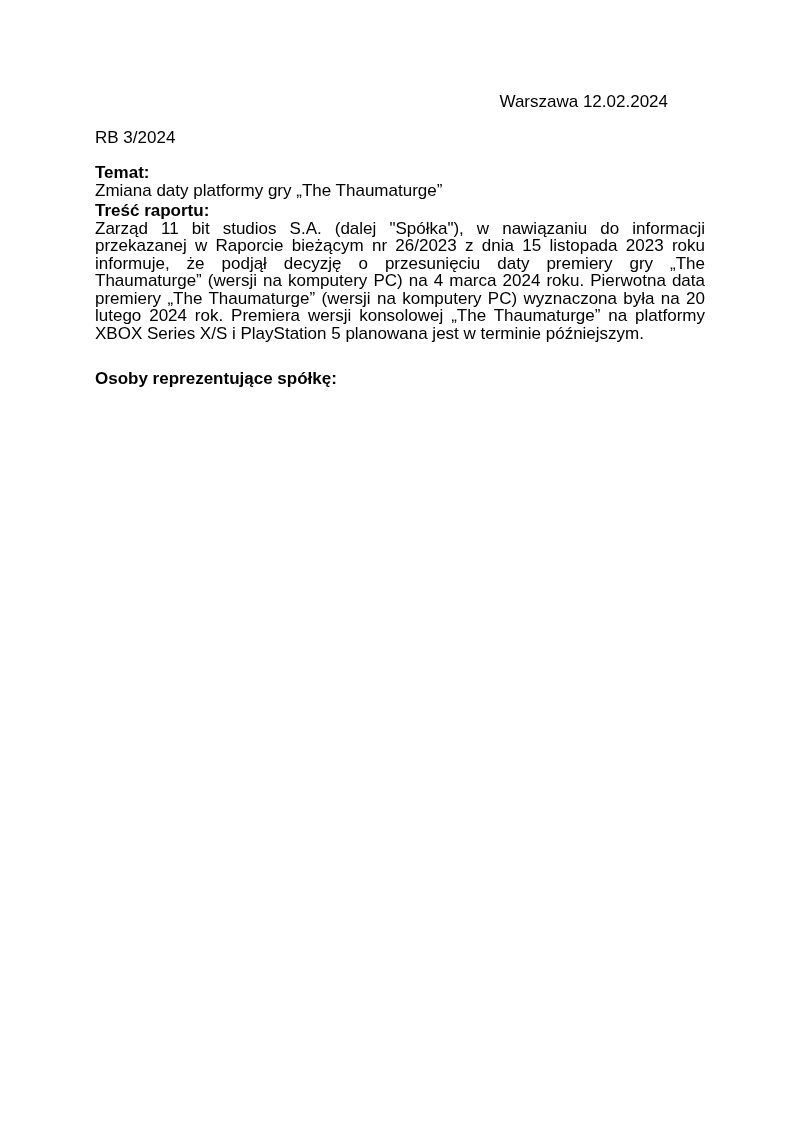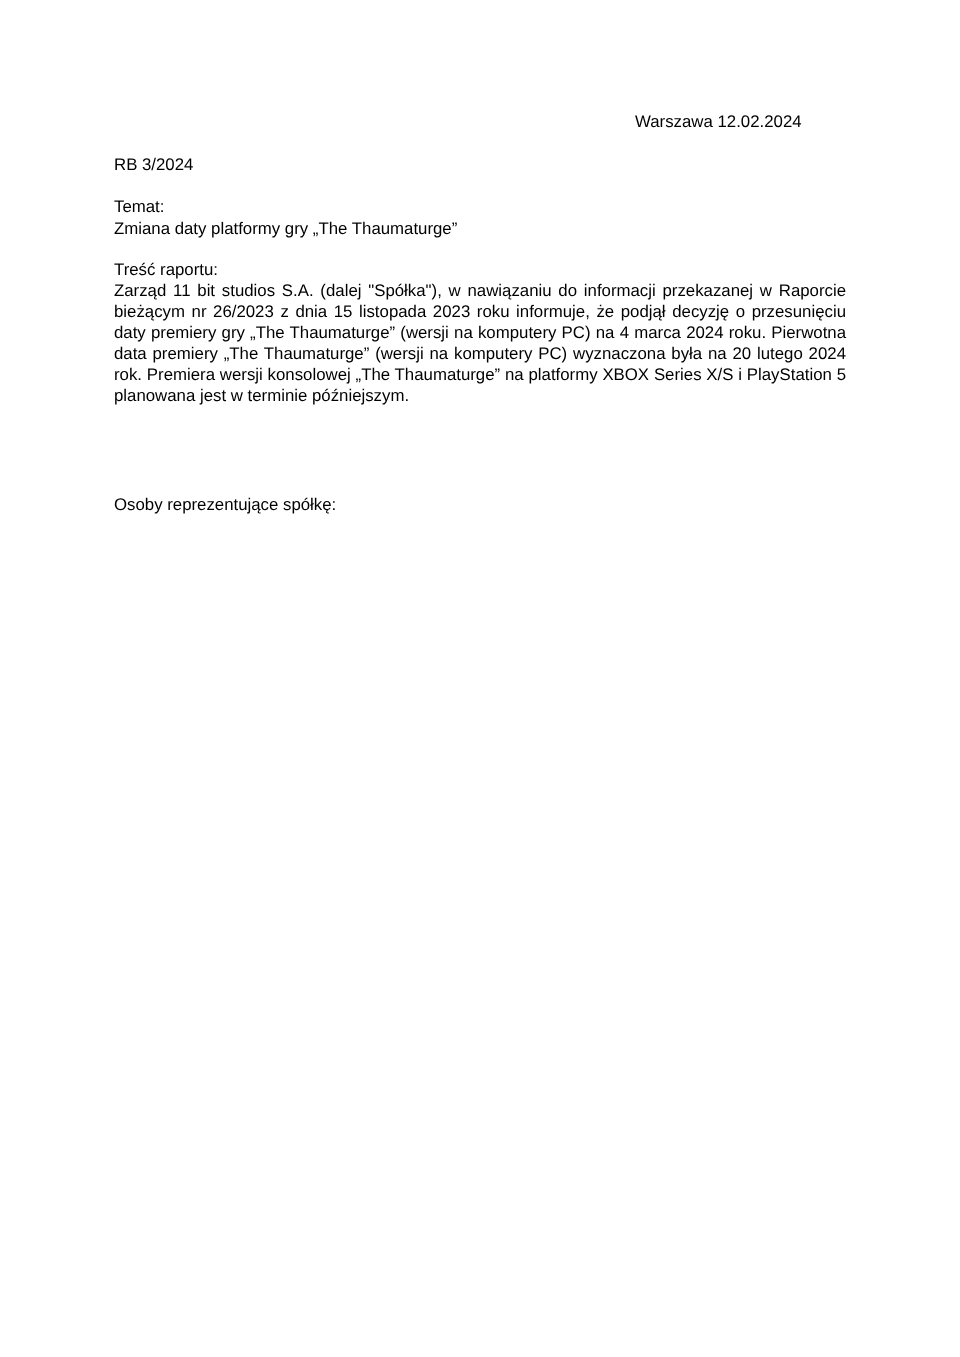--- a/index.html
+++ b/index.html
@@ -8,45 +8,45 @@
     padding: 0;
     background: #ffffff;
   }
   .page {
     position: relative;
     width: 800px;
     height: 1131px;
     background: #ffffff;
     color: #000000;
     font-family: "Liberation Sans", "DejaVu Sans", sans-serif;
-    font-size: 14px;
+    font-size: 17px;
     line-height: 17.5px;
     padding: 93px 95px 0 95px;
   }
   .place-date {
     text-align: right;
     padding-right: 37px;
   }
   .report-number {
     margin-top: 18px;
   }
   .section {
     margin-top: 18px;
   }
   .section-tresc {
-    margin-top: 17px;
+    margin-top: 3px;
   }
   .label {
-    font-weight: normal;
+    font-weight: bold;
   }
   .body-par {
     text-align: justify;
   }
   .signature-block {
-    margin-top: 73px;
+    margin-top: 28px;
   }
   .signature-row {
     position: relative;
     margin-top: 35px;
     width: 610px;
   }
   .signature-right {
     position: absolute;
     left: 333px;
     top: 0;

